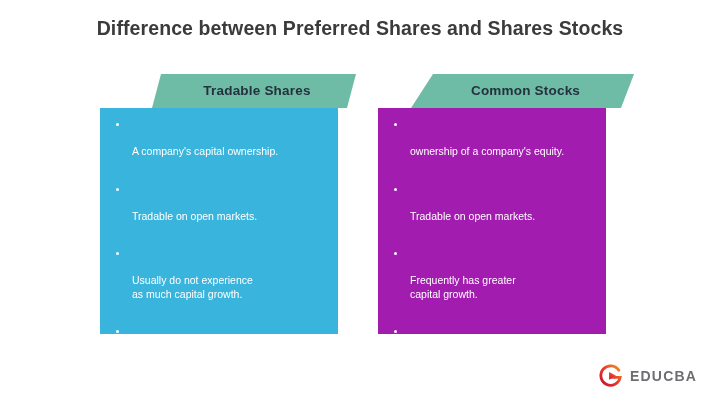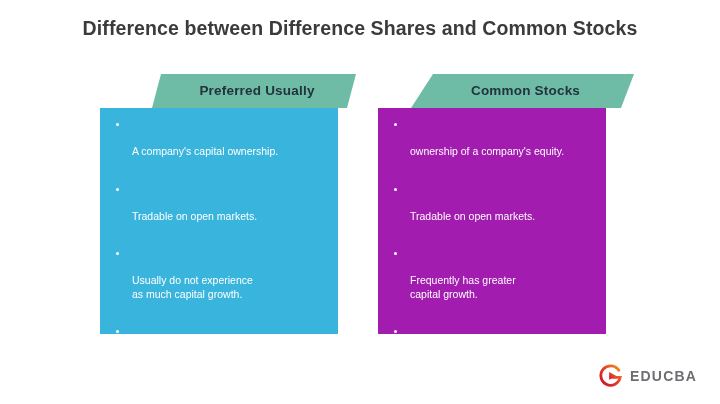--- a/index.html
+++ b/index.html
@@ -139,26 +139,26 @@
     color: #6d6e71;
     letter-spacing: 1.2px;
     font-weight: bold;
   }
 </style>
 </head>
 <body>
 
 <div id="slide">
 
-  <div id="page-title">Difference between Difference Shares and Common Stocks</div>
+  <div id="page-title">Difference between Preferred Shares and Shares Stocks</div>
 
   <div class="column" id="column-preferred">
 
     <div class="col-header" id="header-preferred">
-      <span class="hdr-label">Preferred Usually</span>
+      <span class="hdr-label">Tradable Shares</span>
     </div>
 
     <div class="col-body" id="body-preferred">
       <ul class="bullets">
         <li>
           <span class="dot"></span>
           <span>A company's capital ownership.</span>
         </li>
         <li>
           <span class="dot"></span>

